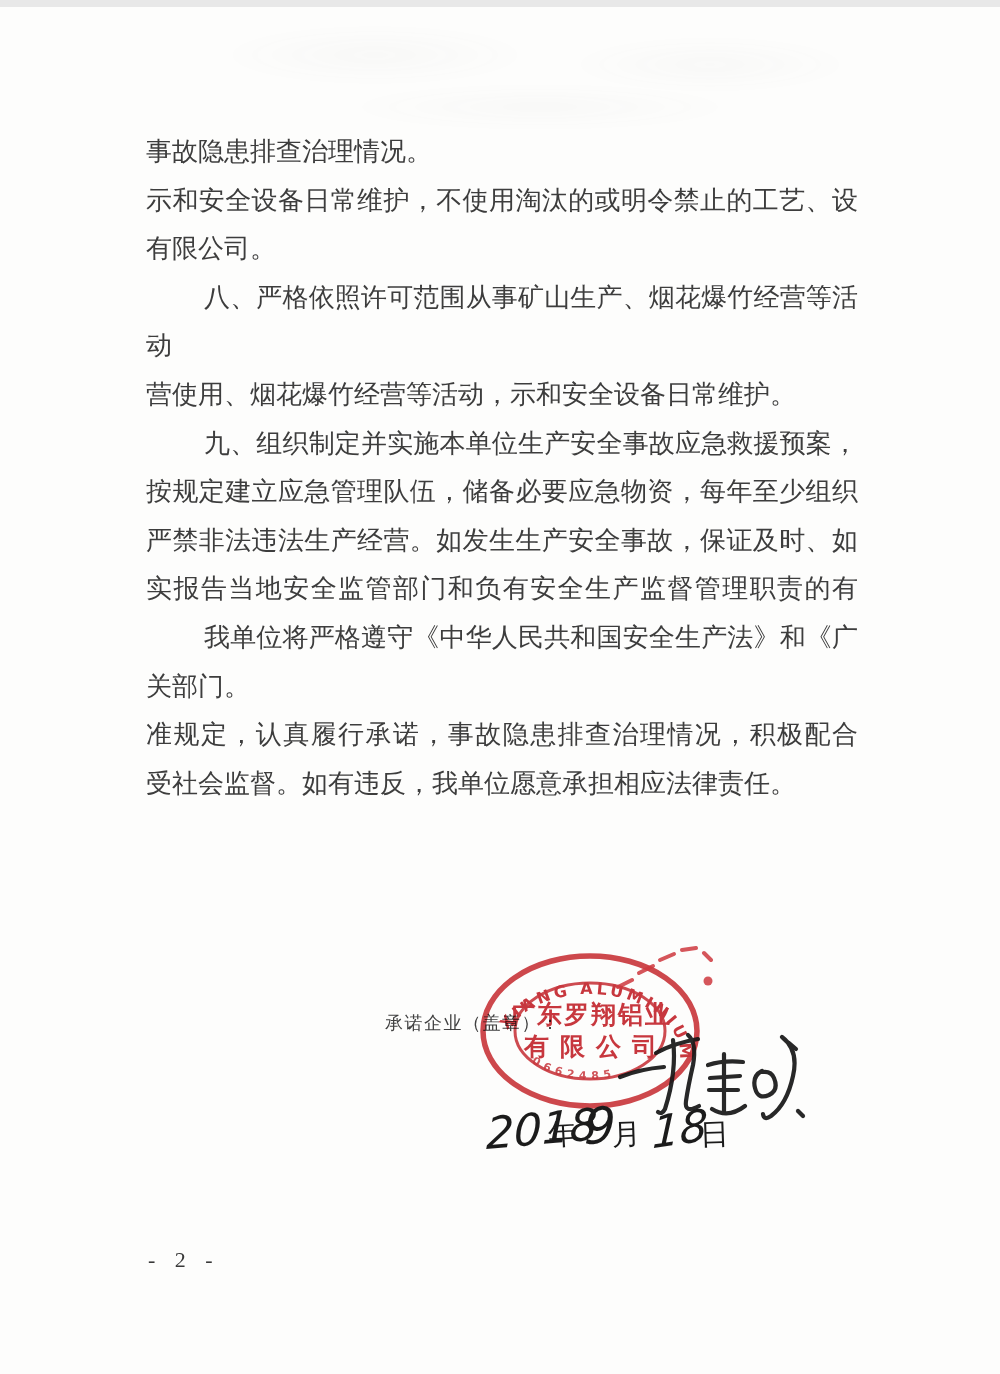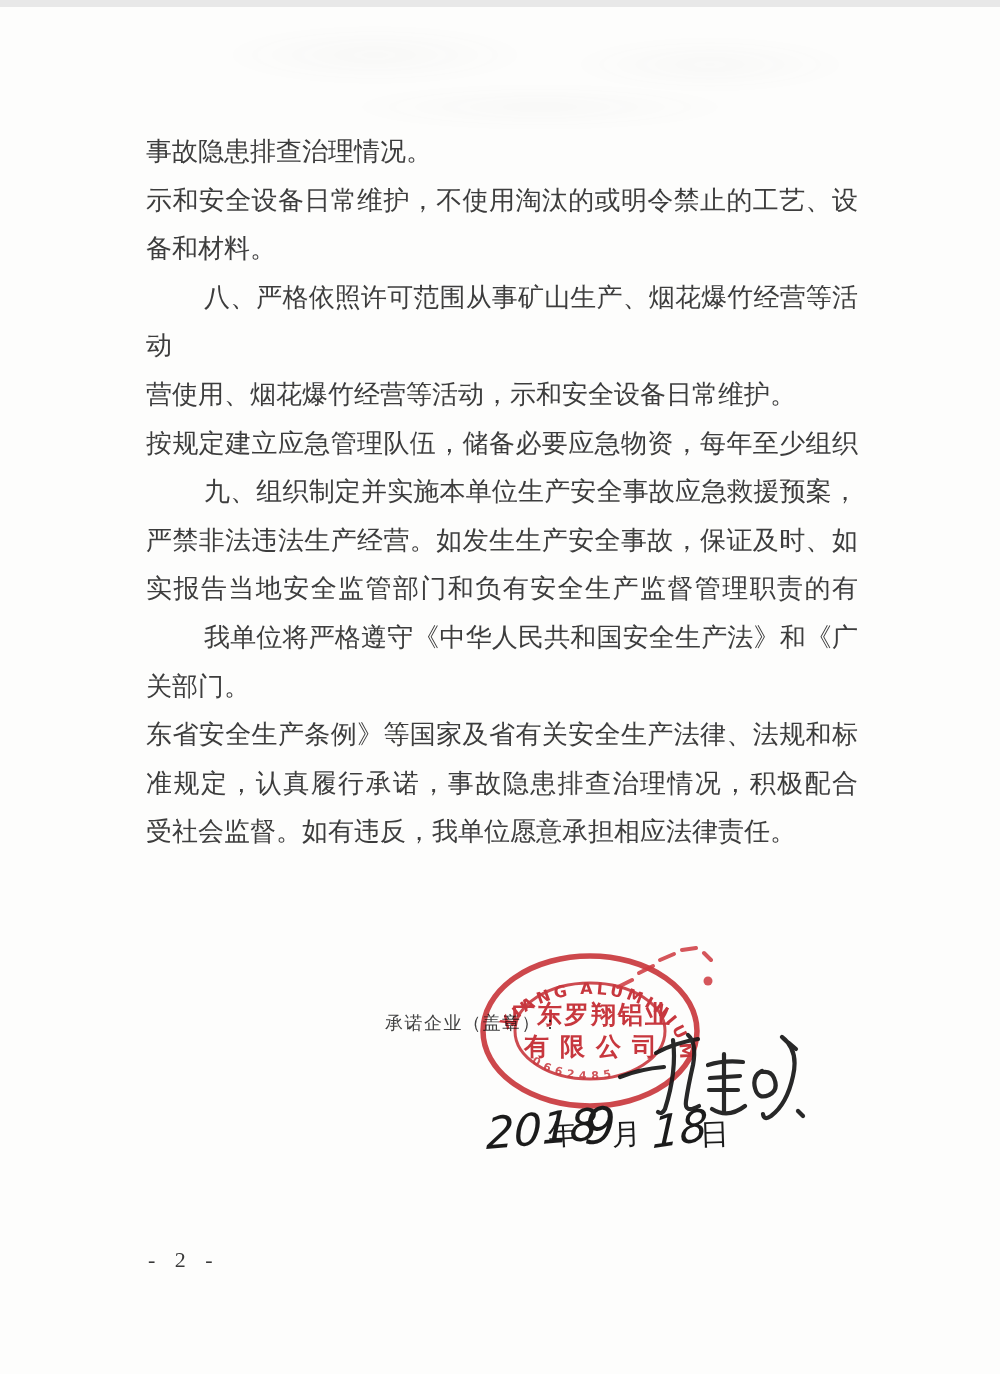--- a/index.html
+++ b/index.html
@@ -61,30 +61,29 @@
 
 <div class="page">
 
   <div class="smudge sm1"></div>
   <div class="smudge sm2"></div>
   <div class="smudge sm3"></div>
 
   <div class="body-text" id="body-text">
       <div class="line">事故隐患排查治理情况。</div>
       <div class="line j">示和安全设备日常维护，不使用淘汰的或明令禁止的工艺、设</div>
-      <div class="line">备和材料。</div>
+      <div class="line">有限公司。</div>
       <div class="line j ind">八、严格依照许可范围从事矿山生产、烟花爆竹经营等活动</div>
       <div class="line">营使用、烟花爆竹经营等活动，示和安全设备日常维护。</div>
+      <div class="line j ind">九、组织制定并实施本单位生产安全事故应急救援预案，</div>
       <div class="line j">按规定建立应急管理队伍，储备必要应急物资，每年至少组织</div>
-      <div class="line j ind">九、组织制定并实施本单位生产安全事故应急救援预案，</div>
       <div class="line j">严禁非法违法生产经营。如发生生产安全事故，保证及时、如</div>
       <div class="line j">实报告当地安全监管部门和负有安全生产监督管理职责的有</div>
       <div class="line j ind">我单位将严格遵守《中华人民共和国安全生产法》和《广</div>
       <div class="line">关部门。</div>
-      <div class="line j">东省安全生产条例》等国家及省有关安全生产法律、法规和标</div>
       <div class="line j">准规定，认真履行承诺，事故隐患排查治理情况，积极配合</div>
       <div class="line">受社会监督。如有违反，我单位愿意承担相应法律责任。</div>
     </div>
 
   <div class="label company-label">承诺企业（盖章）：</div>
 
   <svg class="stamp-svg" width="244" height="186" viewBox="0 0 244 186">
     <ellipse cx="120" cy="92" rx="107" ry="75" fill="none" stroke="#c5262d" stroke-width="5.5" opacity="0.92"></ellipse>
     <ellipse cx="120" cy="92" rx="75" ry="48" fill="none" stroke="#c5262d" stroke-width="3" opacity="0.9"></ellipse>
     <defs>

